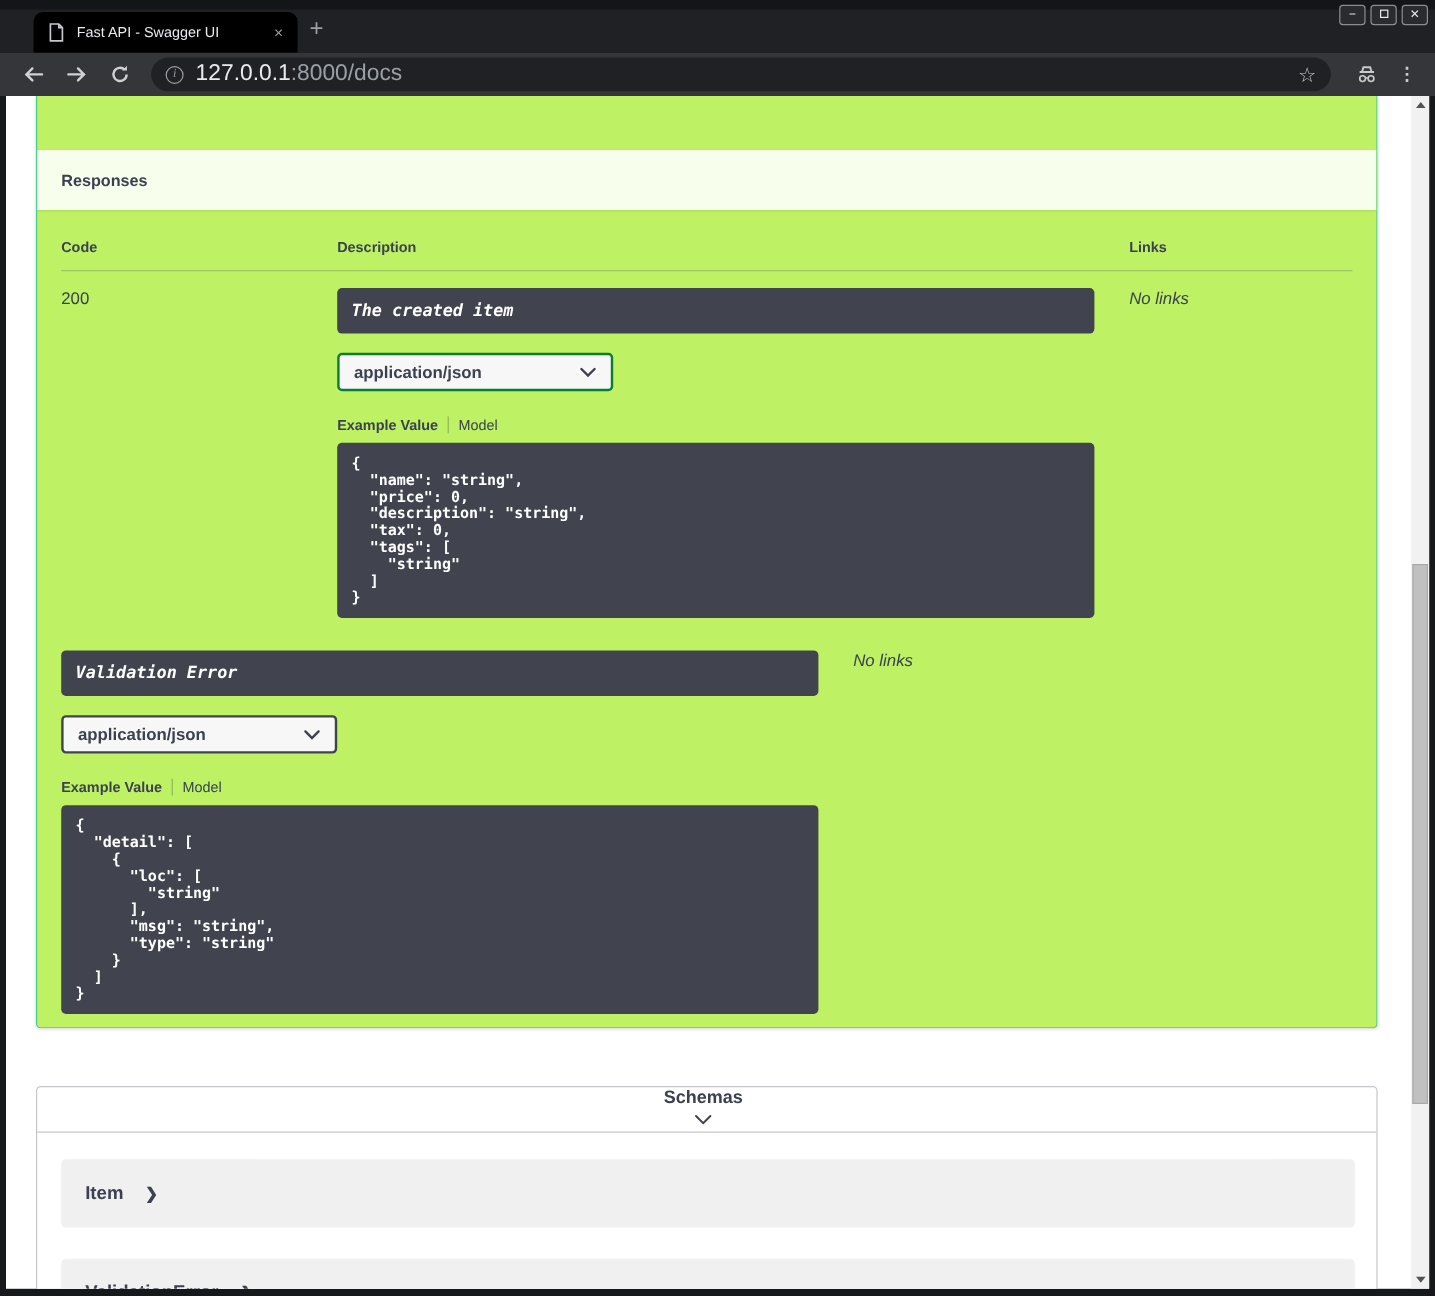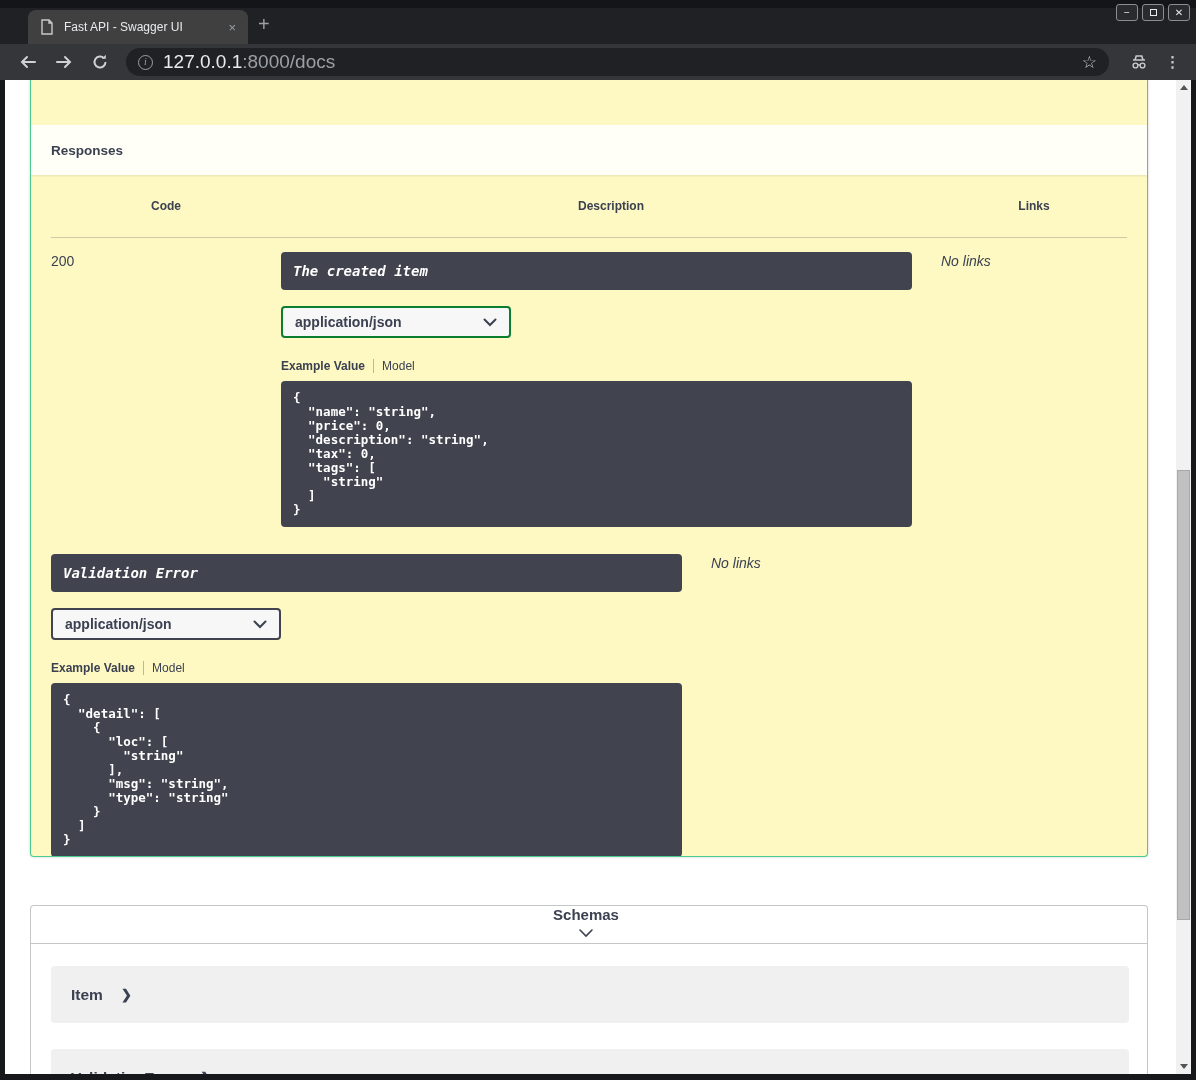--- a/index.html
+++ b/index.html
@@ -7,21 +7,21 @@
   body { background:#17181b; font-family:"Liberation Sans", sans-serif; position:relative; }
 
   
   .titlebar { position:absolute; left:0; top:0; width:1196px; height:44px; background:#202124; }
   .titlebar-topstrip { position:absolute; left:0; top:0; width:100%; height:8px; background:#141518; }
   .win-controls { position:absolute; right:6px; top:4px; display:flex; gap:4px; }
   .win-btn { width:22px; height:17px; border:1px solid #8a8d91; border-radius:3px; background:#2a2b2f;
              color:#e8eaed; font-size:10px; line-height:15px; text-align:center; cursor:default; }
   .win-btn .sq { display:inline-block; width:7px; height:7px; border:1.5px solid #e8eaed; margin-top:3px; }
 
-  .tab { position:absolute; left:28px; top:10px; width:220px; height:34px; background:#404040;
+  .tab { position:absolute; left:28px; top:10px; width:220px; height:34px; background:#000000;
          border-radius:8px 8px 0 0; display:flex; align-items:center; padding:0 8px 0 12px; }
   .tab-favicon { width:14px; height:16px; flex:0 0 auto; }
   .tab-title { color:#e8eaed; font-size:12px; margin-left:10px; flex:1 1 auto; white-space:nowrap;
                overflow:hidden; }
   .tab-close { color:#9aa0a6; font-size:13px; padding:2px 4px; }
   .newtab-btn { position:absolute; left:258px; top:14px; color:#9aa0a6; font-size:20px; line-height:20px; }
 
   .toolbar { position:absolute; left:0; top:44px; width:1196px; height:36px; background:#35363a;
              display:flex; align-items:center; padding:0 10px; }
   .nav-icon { width:24px; height:24px; margin:0 6px; display:flex; align-items:center; justify-content:center; }
@@ -36,29 +36,29 @@
   .star { color:#c7c9cc; font-size:17px; padding:0 2px; }
   .incog { margin:0 10px 0 12px; }
   .menu-dots { color:#c7c9cc; font-size:15px; letter-spacing:0; margin:0 6px; font-weight:bold; }
 
   
   .viewport { position:absolute; left:5px; top:80px; width:1186px; height:994px; background:#ffffff;
               overflow:hidden; }
 
   
   .opblock { position:absolute; left:25px; top:0; width:1118px; height:777px;
-             background:#fef9c3; border:1px solid #49cc90; border-top:none;
+             background:#bef264; border:1px solid #49cc90; border-top:none;
              border-radius:0 0 4px 4px; box-shadow:0 0 3px rgba(0,0,0,.19); overflow:hidden; }
   .opblock-gap-top { height:45px; }
   .responses-header { height:50px; background:rgba(255,255,255,.87); box-shadow:0 1px 2px rgba(0,0,0,.1);
                       display:flex; align-items:center; padding:0 20px; }
   .responses-header span { font-size:13.5px; font-weight:bold; color:#3b4151; }
 
   .resp-table { padding:24px 20px 20px; }
-  .thead { display:flex; padding-bottom:24px; border-bottom:1px solid rgba(59,65,81,.25);text-align:center; }
+  .thead { display:flex; padding-bottom:12px; border-bottom:1px solid rgba(59,65,81,.25); }
   .th { font-size:12px; font-weight:bold; color:#3b4151; }
   .col-code { width:230px; }
   .col-desc { width:660px; }
   .col-links { flex:1; }
 
   .trow { display:flex; padding-top:14px; }
   .code-val { font-size:14px; color:#3b4151; }
   .nolinks { font-size:14px; font-style:italic; color:#3b4151; }
 
   .desc-box { width:631px; background:#41444e; border-radius:4px; padding:10px 12px; }

